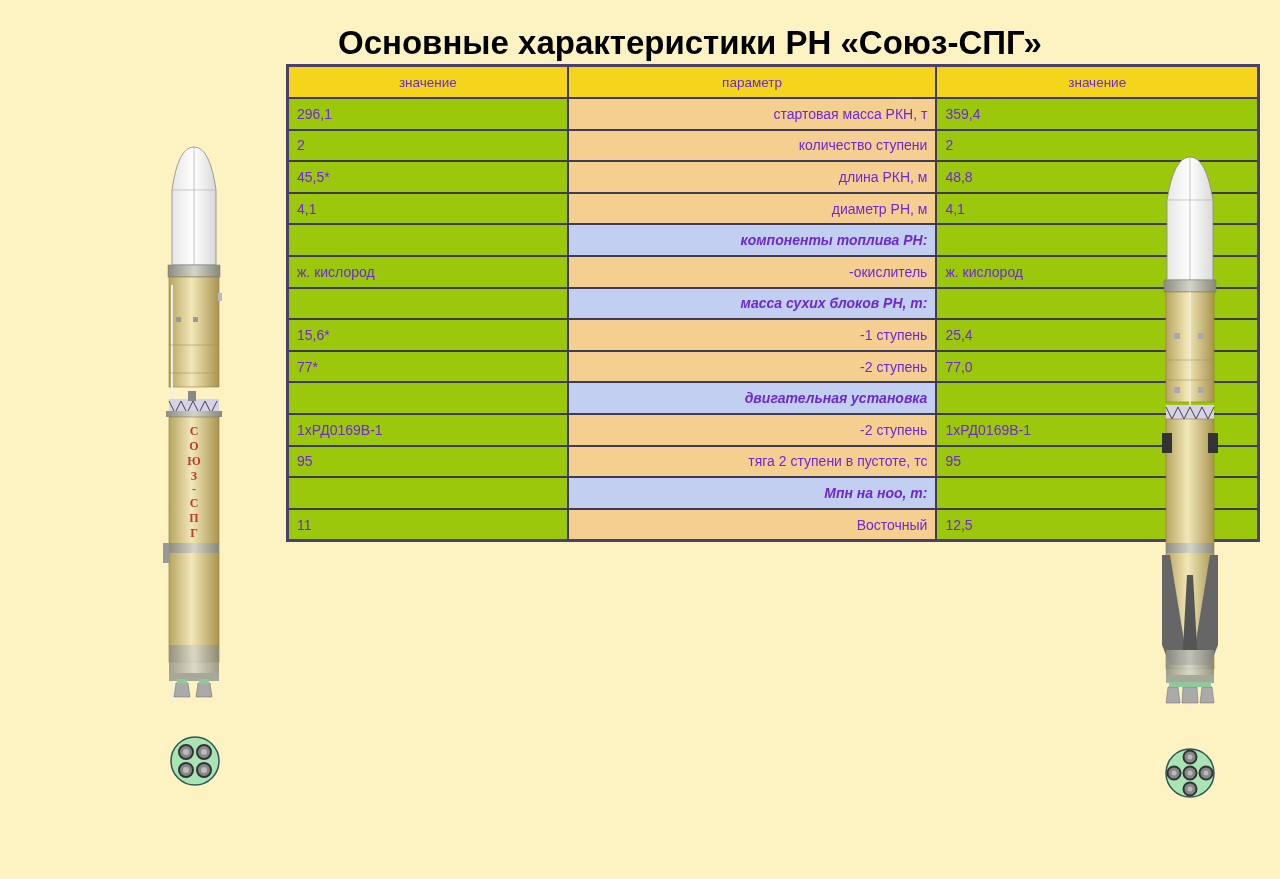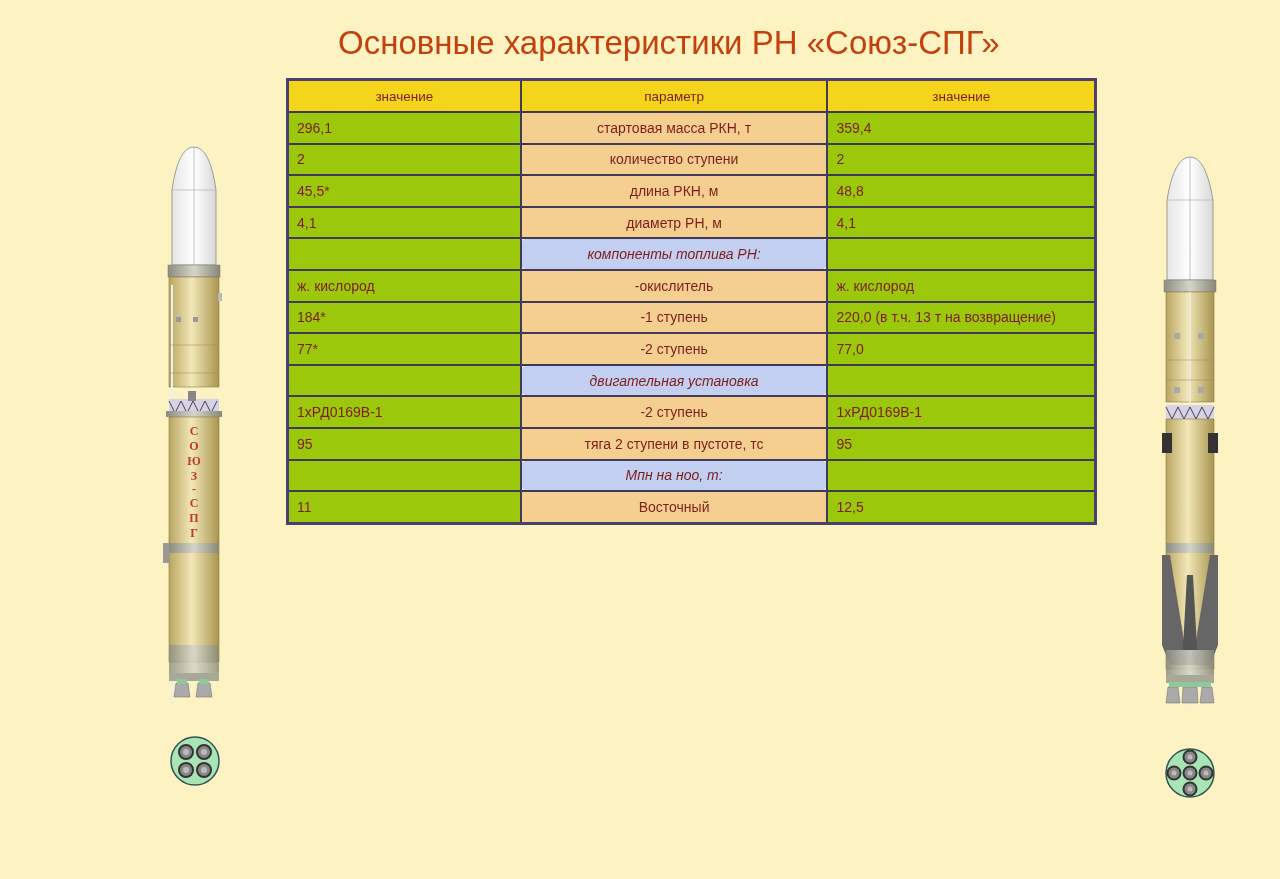--- a/index.html
+++ b/index.html
@@ -2,36 +2,36 @@
 <html><head>
   <meta charset="utf-8">
   <style>
     html, body { margin: 0; padding: 0; }
     body {
       width: 1280px; height: 879px; overflow: hidden;
       background: #fdf3c2;
       font-family: "Liberation Sans", sans-serif;
       position: relative;
     }
-    .title-inner { position: absolute; left: 338px; top: 24px; font-weight: normal; font-size: 33px; color: #c2410c; white-space: nowrap; }
+    .title-inner { position: absolute; left: 338px; top: 24px; font-weight: bold; font-size: 33px; color: #000000; white-space: nowrap; }
     table.spec {
-      position: absolute; left: 286px; top: 78px;
-      width: 811px; border-collapse: collapse;
+      position: absolute; left: 286px; top: 64px;
+      width: 974px; border-collapse: collapse;
       border: 3px solid #4b3f6b;
-      font-size: 14px; color: #7f1d1d;
+      font-size: 14px; color: #6d28d9;
     }
     table.spec td, table.spec th {
       border: 2px solid #3f3a5a;
       height: 29.6px; padding: 0 8px;
       font-weight: normal;
     }
     table.spec th { background: #f4d51c; text-align: center; font-size: 13.5px; height: 30px; }
     td.v { background: #9bc80b; }
-    td.p { background: #f4cf8f; text-align: center; border-left: 3px solid #4b3f6b; border-right: 3px solid #4b3f6b; margin-top: 28px; }
-    td.p.sec { background: #c2cff0; font-weight: normal; font-style: italic; border-radius: 7px; }
+    td.p { background: #f4cf8f; text-align: right; border-left: 3px solid #4b3f6b; border-right: 3px solid #4b3f6b; margin-top: 28px; }
+    td.p.sec { background: #c2cff0; font-weight: bold; font-style: italic; }
     th.mid { border-left: 3px solid #4b3f6b; border-right: 3px solid #4b3f6b; }
     col.c1 { width: 234px; } col.c2 { width: 308px; } col.c3 { width: 269px; }
     .rocket { position: absolute; }
   </style>
 </head>
 <body>
 
 <div class="title-inner">Основные характеристики РН «Союз-СПГ»</div>
 
 <table class="spec">
@@ -72,23 +72,28 @@
         <td class="v"></td>
         <td class="p sec">компоненты топлива РН:</td>
         <td class="v"></td>
       </tr>
       <tr>
         <td class="v">ж. кислород</td>
         <td class="p">-окислитель</td>
         <td class="v">ж. кислород</td>
       </tr>
       <tr>
-        <td class="v">184*</td>
+        <td class="v"></td>
+        <td class="p sec">масса сухих блоков РН, т:</td>
+        <td class="v"></td>
+      </tr>
+      <tr>
+        <td class="v">15,6*</td>
         <td class="p">-1 ступень</td>
-        <td class="v">220,0 (в т.ч. 13 т на возвращение)</td>
+        <td class="v">25,4</td>
       </tr>
       <tr>
         <td class="v">77*</td>
         <td class="p">-2 ступень</td>
         <td class="v">77,0</td>
       </tr>
       <tr>
         <td class="v"></td>
         <td class="p sec">двигательная установка</td>
         <td class="v"></td>

